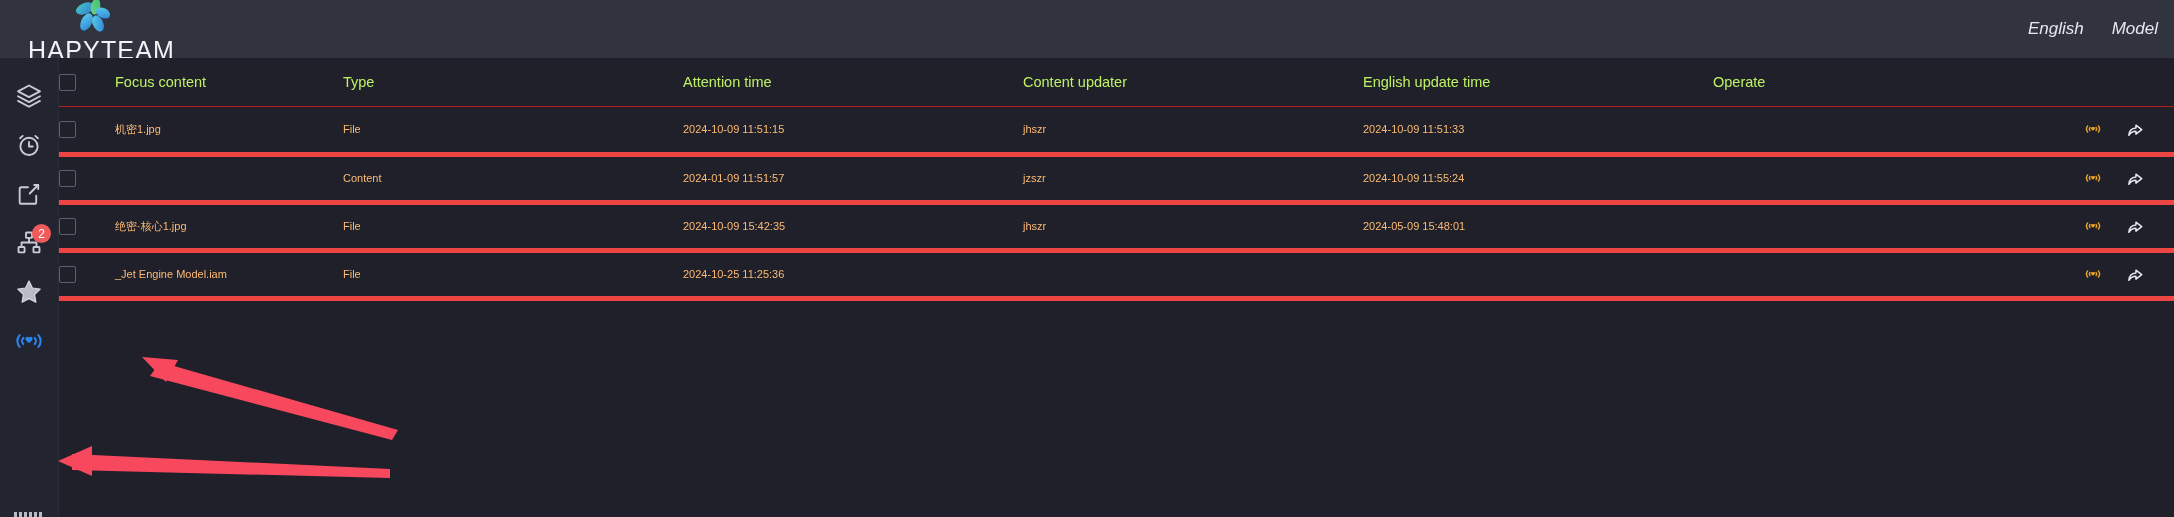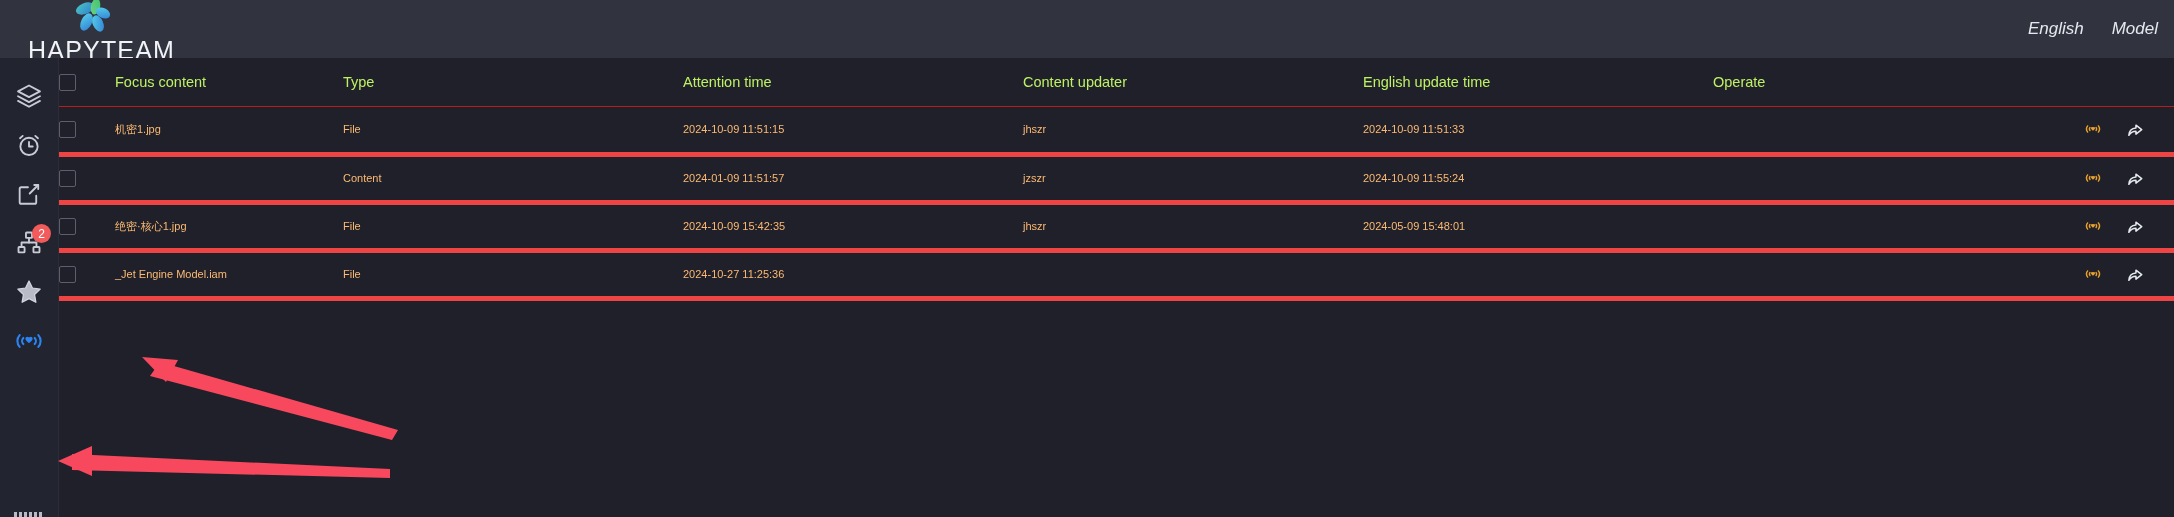--- a/index.html
+++ b/index.html
@@ -395,21 +395,21 @@
                 </svg>
               </span>
             </span>
           </td>
         </tr>
 
         <tr>
           <td><span class="chk"></span></td>
           <td><span class="cell-pad">_Jet Engine Model.iam</span></td>
           <td><span class="cell-pad">File</span></td>
-          <td><span class="cell-pad">2024-10-27 11:25:36</span></td>
+          <td><span class="cell-pad">2024-10-25 11:25:36</span></td>
           <td><span class="cell-pad"></span></td>
           <td><span class="cell-pad"></span></td>
           <td>
             <span class="op-cell">
               <span class="op-icon">
                 <svg width="20" height="20" viewBox="0 0 26 26" fill="none" stroke="#e9a12c" stroke-width="1.9" stroke-linecap="round">
                   <path d="M6 9a6.6 6.6 0 0 0 0 8"></path>
                     <path d="M20 9a6.6 6.6 0 0 1 0 8"></path>
                   <path d="M9 11a3.2 3.2 0 0 0 0 4"></path>
                     <path d="M17 11a3.2 3.2 0 0 1 0 4"></path>

